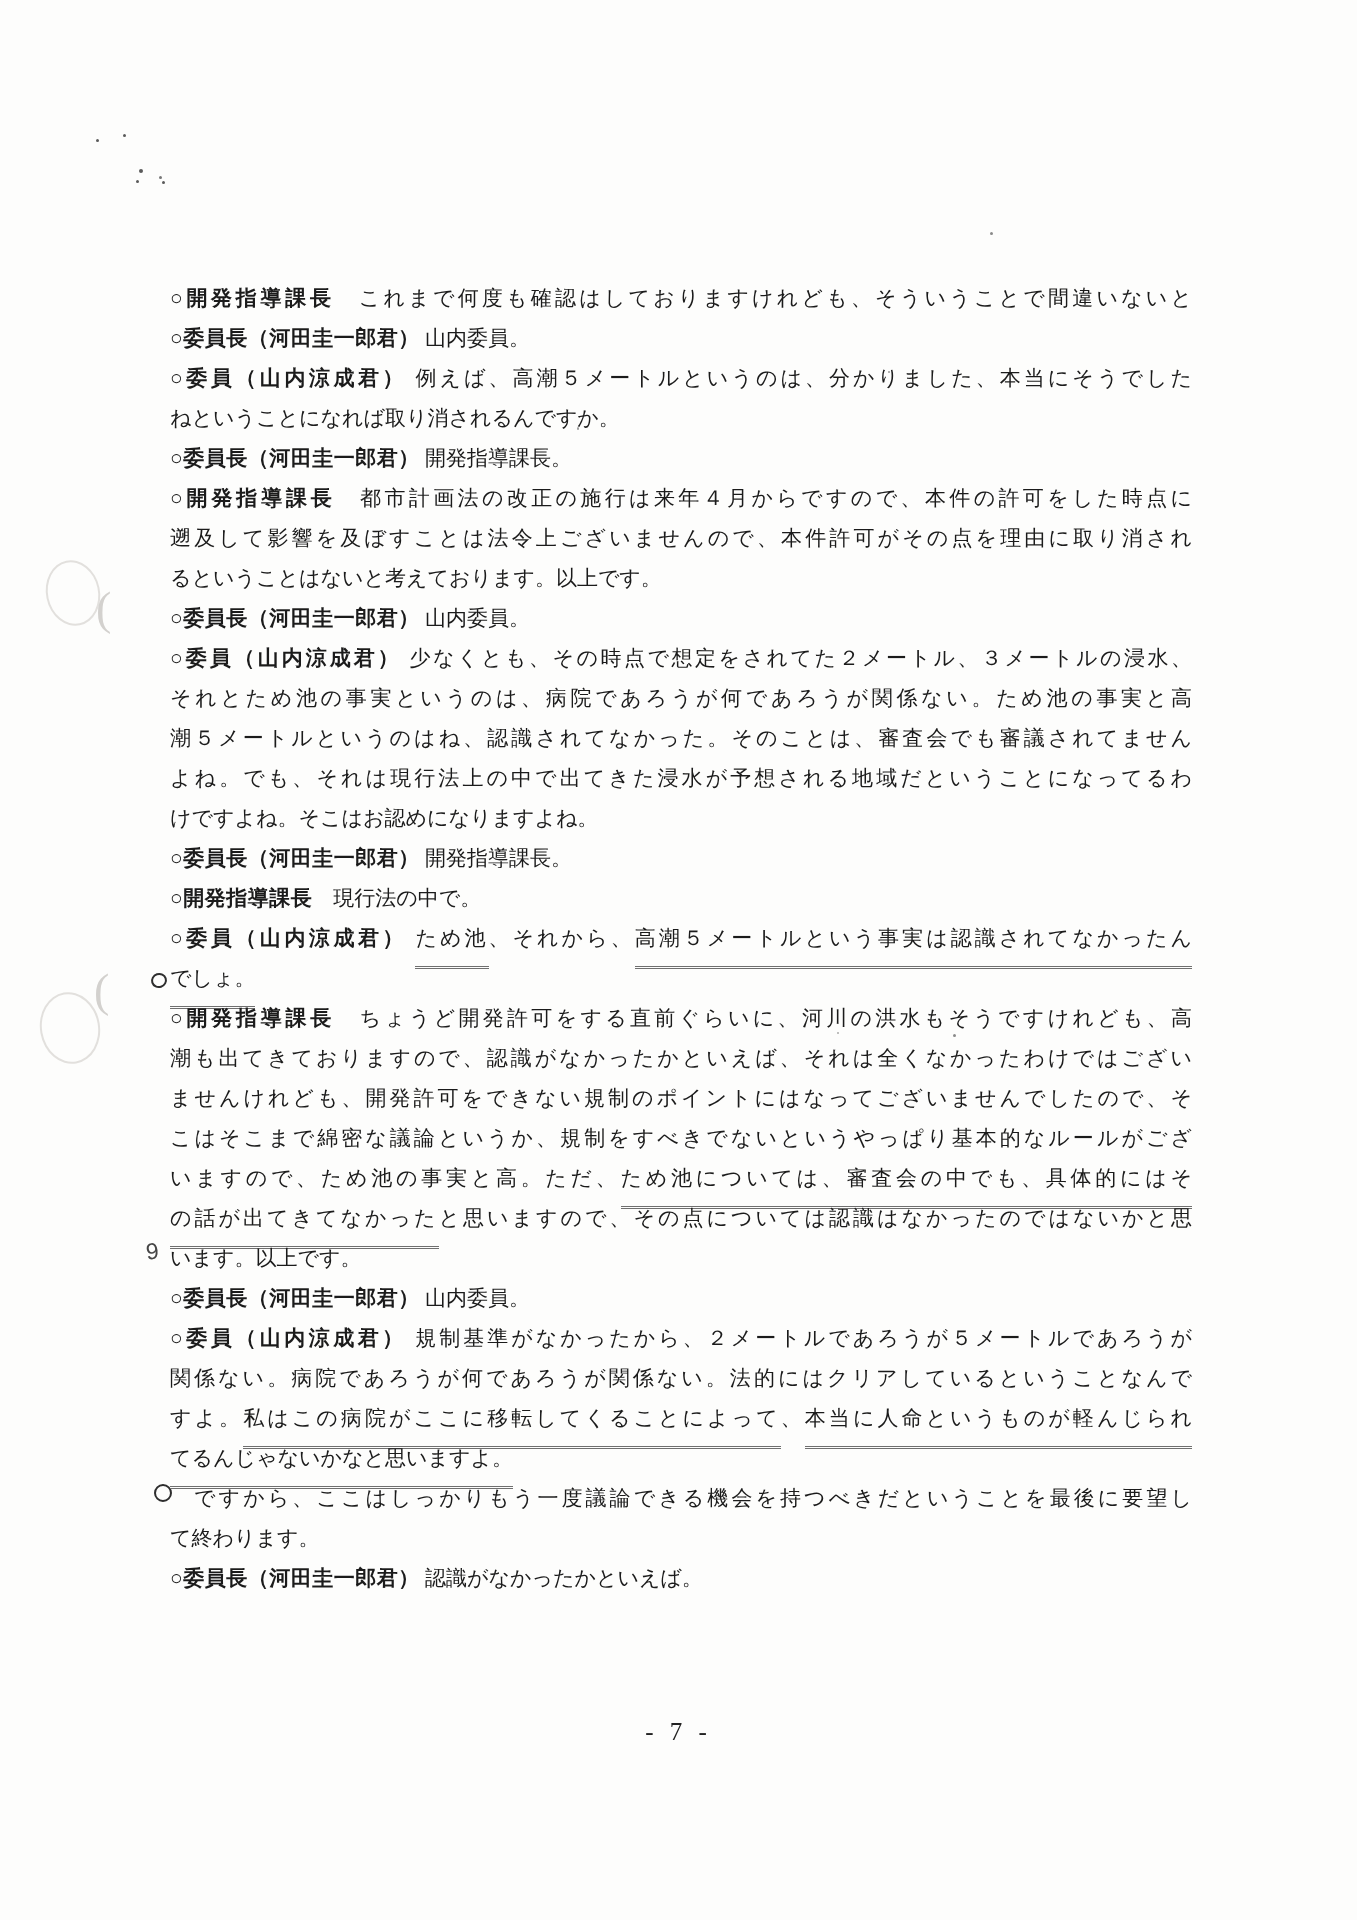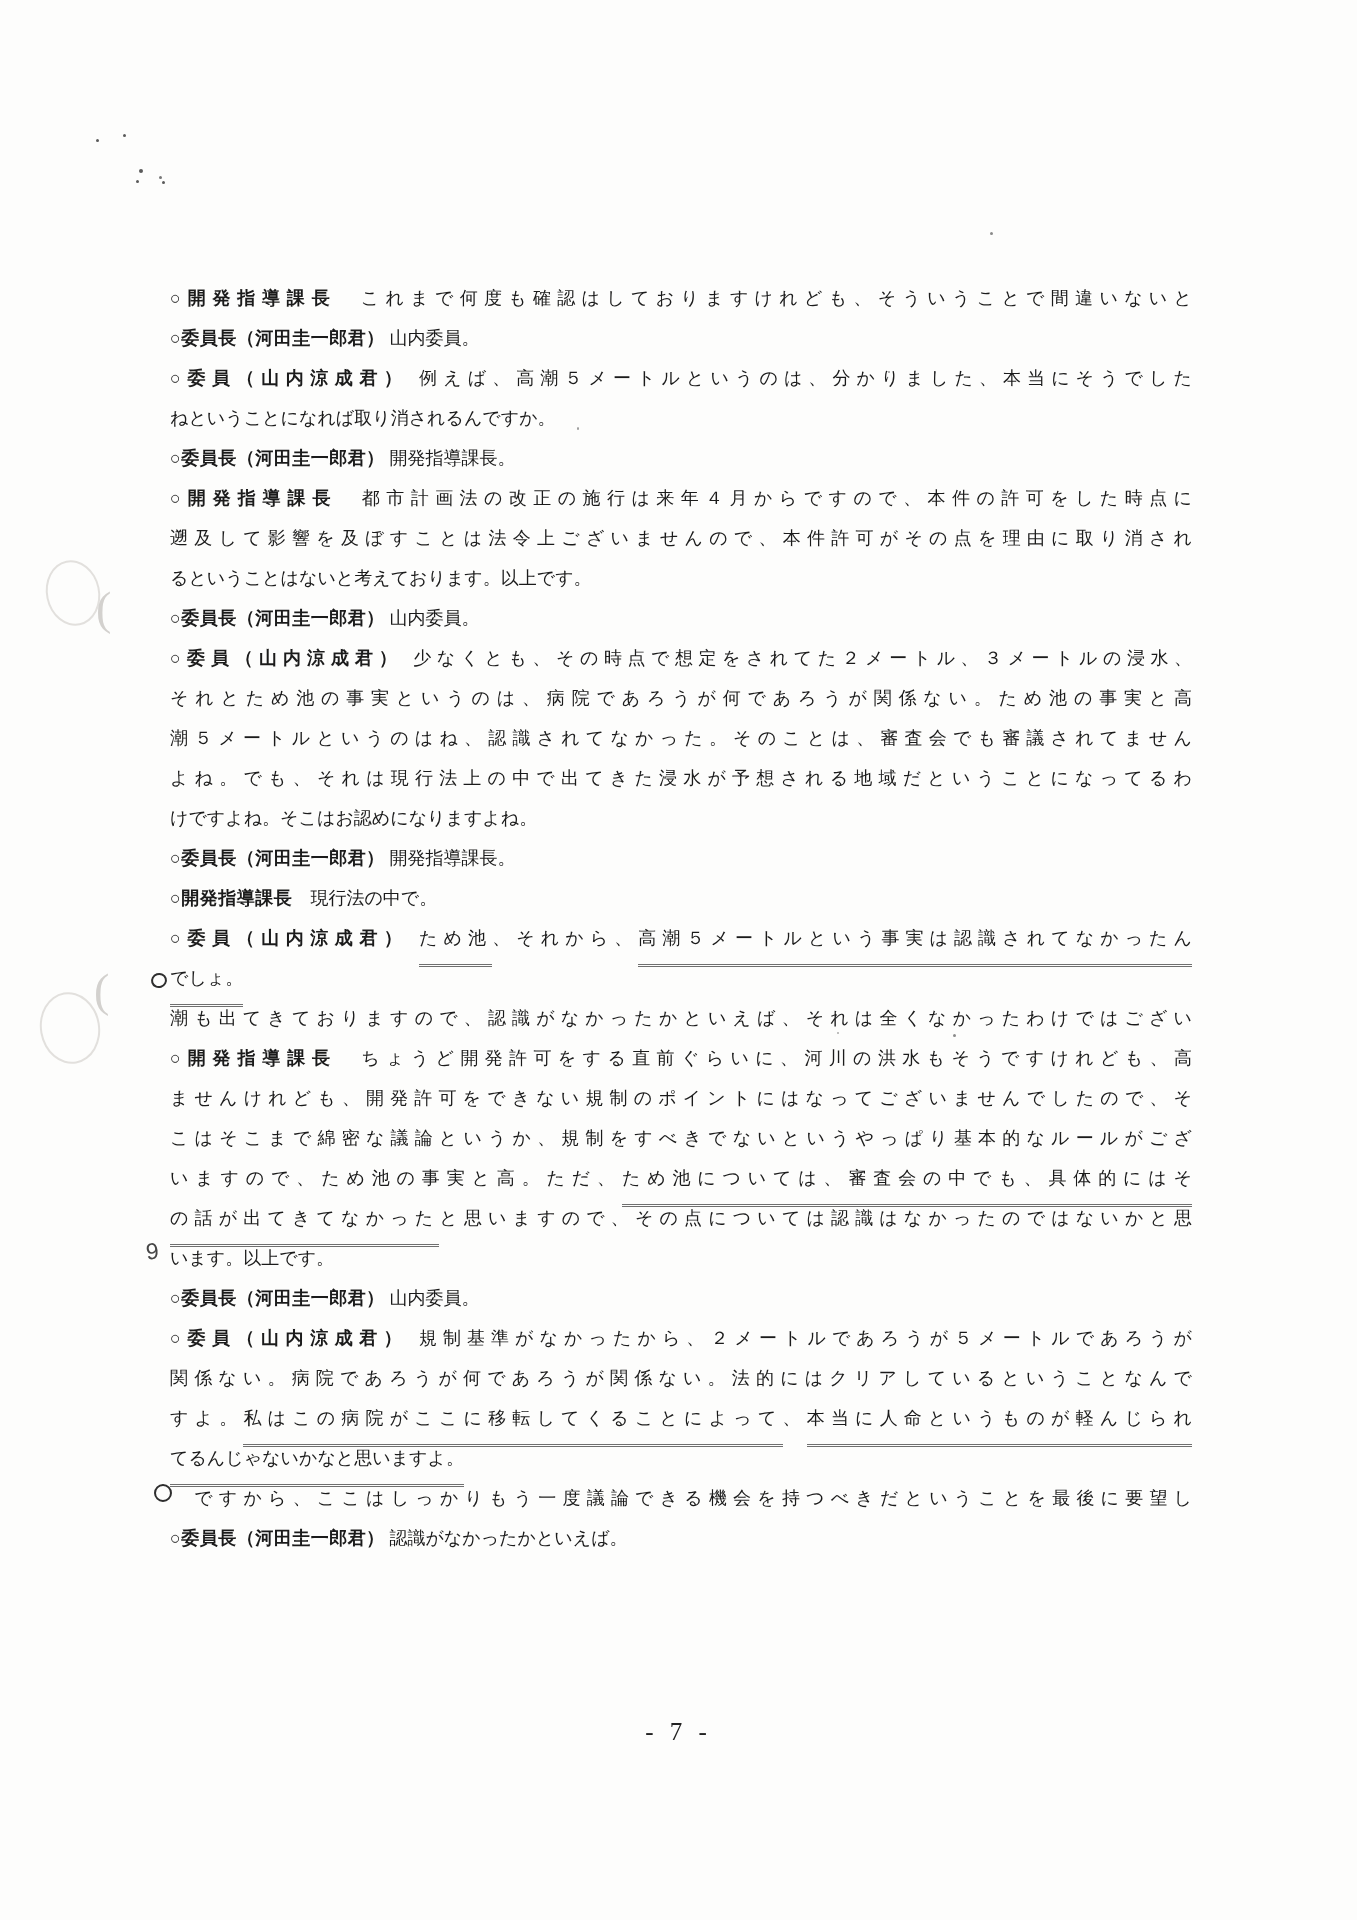--- a/index.html
+++ b/index.html
@@ -7,21 +7,21 @@
     position:relative;
     width:1357px;height:1920px;
     background:#fdfdfc;
     overflow:hidden;
     font-family:"Liberation Serif","DejaVu Serif",serif;
     color:#1b1b1b;
   }
   .transcript{
     position:absolute;
     left:170px;top:278px;width:1022px;
-    font-size:18px;
+    font-size:21px;
   }
   .line{
     height:40px;line-height:40px;
     white-space:normal;
   }
   .line.full{
     text-align:justify;
     text-align-last:justify;
     text-justify:inter-character;
   }
@@ -113,31 +113,32 @@
       <div class="line"><span class="b">○委員長（河田圭一郎君）</span><span> 山内委員。</span></div>
       <div class="line full"><span class="b">○委員（山内涼成君）</span><span> 少なくとも、その時点で想定をされてた２メートル、３メートルの浸水、</span></div>
       <div class="line full"><span>それとため池の事実というのは、病院であろうが何であろうが関係ない。ため池の事実と高</span></div>
       <div class="line full"><span>潮５メートルというのはね、認識されてなかった。そのことは、審査会でも審議されてません</span></div>
       <div class="line full"><span>よね。でも、それは現行法上の中で出てきた浸水が予想される地域だということになってるわ</span></div>
       <div class="line"><span>けですよね。そこはお認めになりますよね。</span></div>
       <div class="line"><span class="b">○委員長（河田圭一郎君）</span><span> 開発指導課長。</span></div>
       <div class="line"><span class="b">○開発指導課長</span><span>　現行法の中で。</span></div>
       <div class="line full"><span class="b">○委員（山内涼成君）</span><span> </span><span class="u">ため池</span><span>、それから、</span><span class="u">高潮５メートルという事実は認識されてなかったん</span></div>
       <div class="line"><span class="u">でしょ。</span></div>
+      <div class="line full"><span class="b">○開発指導課長</span><span>　ちょうど開発許可をする直前ぐらいに、河川の洪水もそうですけれども、高</span></div>
       <div class="line full"><span>潮も出てきておりますので、認識がなかったかといえば、それは全くなかったわけではござい</span></div>
-      <div class="line full"><span class="b">○開発指導課長</span><span>　ちょうど開発許可をする直前ぐらいに、河川の洪水もそうですけれども、高</span></div>
       <div class="line full"><span>ませんけれども、開発許可をできない規制のポイントにはなってございませんでしたので、そ</span></div>
       <div class="line full"><span>こはそこまで綿密な議論というか、規制をすべきでないというやっぱり基本的なルールがござ</span></div>
       <div class="line full"><span>いますので、ため池の事実と高。ただ、</span><span class="u">ため池については、審査会の中でも、具体的にはそ</span></div>
       <div class="line full"><span class="u">の話が出てきてなかった</span><span>と思いますので、その点については認識はなかったのではないかと思</span></div>
       <div class="line"><span>います。以上です。</span></div>
       <div class="line"><span class="b">○委員長（河田圭一郎君）</span><span> 山内委員。</span></div>
       <div class="line full"><span class="b">○委員（山内涼成君）</span><span> 規制基準がなかったから、２メートルであろうが５メートルであろうが</span></div>
       <div class="line full"><span>関係ない。病院であろうが何であろうが関係ない。法的にはクリアしているということなんで</span></div>
       <div class="line full"><span>すよ。</span><span class="u">私はこの病院がここに移転してくることによって</span><span>、</span><span class="u">本当に人命というものが軽んじられ</span></div>
       <div class="line"><span class="u">てるんじゃないかなと思いますよ。</span></div>
       <div class="line full"><span>　ですから、ここはしっかりもう一度議論できる機会を持つべきだということを最後に要望し</span></div>
+      <div class="line"><span>て終わります。</span></div>
       <div class="line"><span class="b">○委員長（河田圭一郎君）</span><span> 認識がなかったかといえば。</span></div>
     </div>
 
   <div class="page-number">- 7 -</div>
 
 </div>
 
 </body></html>

